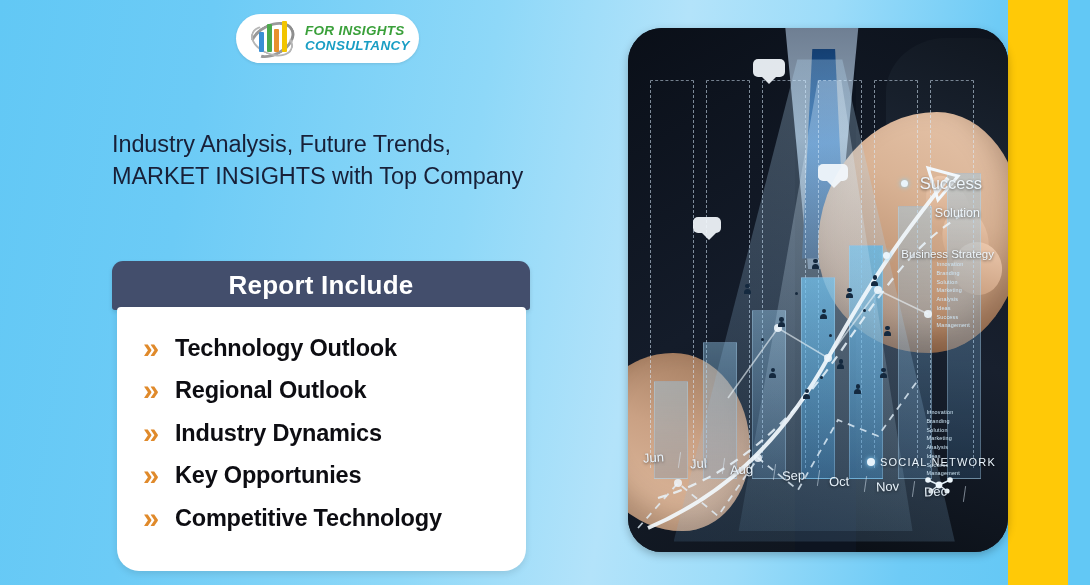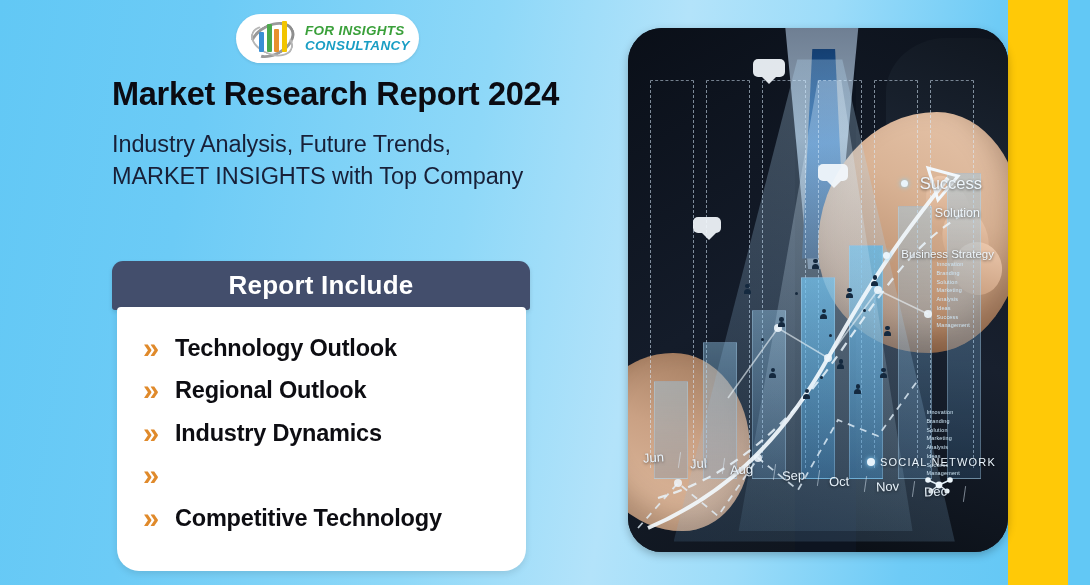--- a/index.html
+++ b/index.html
@@ -313,21 +313,20 @@
         <i style="height:23px;background:#e8902b"></i>
         <i style="height:31px;background:#f2c500"></i>
       </div>
     </div>
     <div id="logo-text">
       <div class="l1">FOR INSIGHTS</div>
       <div class="l2">CONSULTANCY</div>
     </div>
   </div>
 
-  <div id="headline">Market Research Report 2024</div>
 
   <div id="subhead">
     <div>Industry Analysis, Future Trends,</div>
     <div>MARKET INSIGHTS with Top Company</div>
   </div>
 
   <div id="report-header">
     <span>Report Include</span>
   </div>
 
@@ -339,20 +338,21 @@
     <div class="bullet">
       <span class="chev">»</span>
       <span class="btext">Regional Outlook</span>
     </div>
     <div class="bullet">
       <span class="chev">»</span>
       <span class="btext">Industry Dynamics</span>
     </div>
     <div class="bullet">
       <span class="chev">»</span>
+      <span class="btext">Key Opportunies</span>
     </div>
     <div class="bullet">
       <span class="chev">»</span>
       <span class="btext">Competitive Technology</span>
     </div>
   </div>
 </div>
 
 <div id="photo">
 

